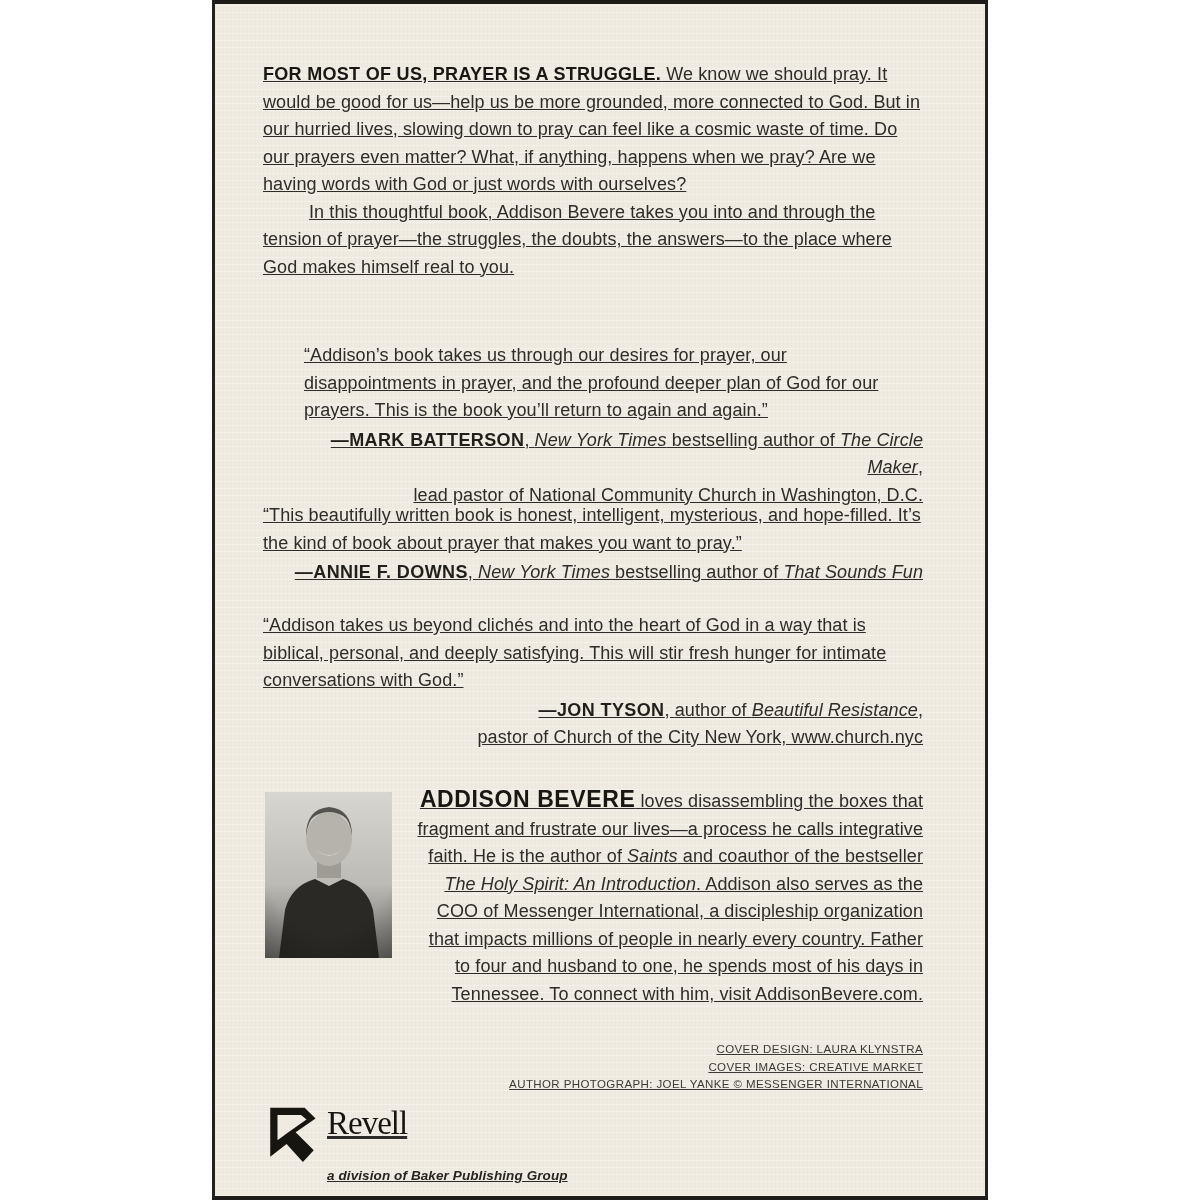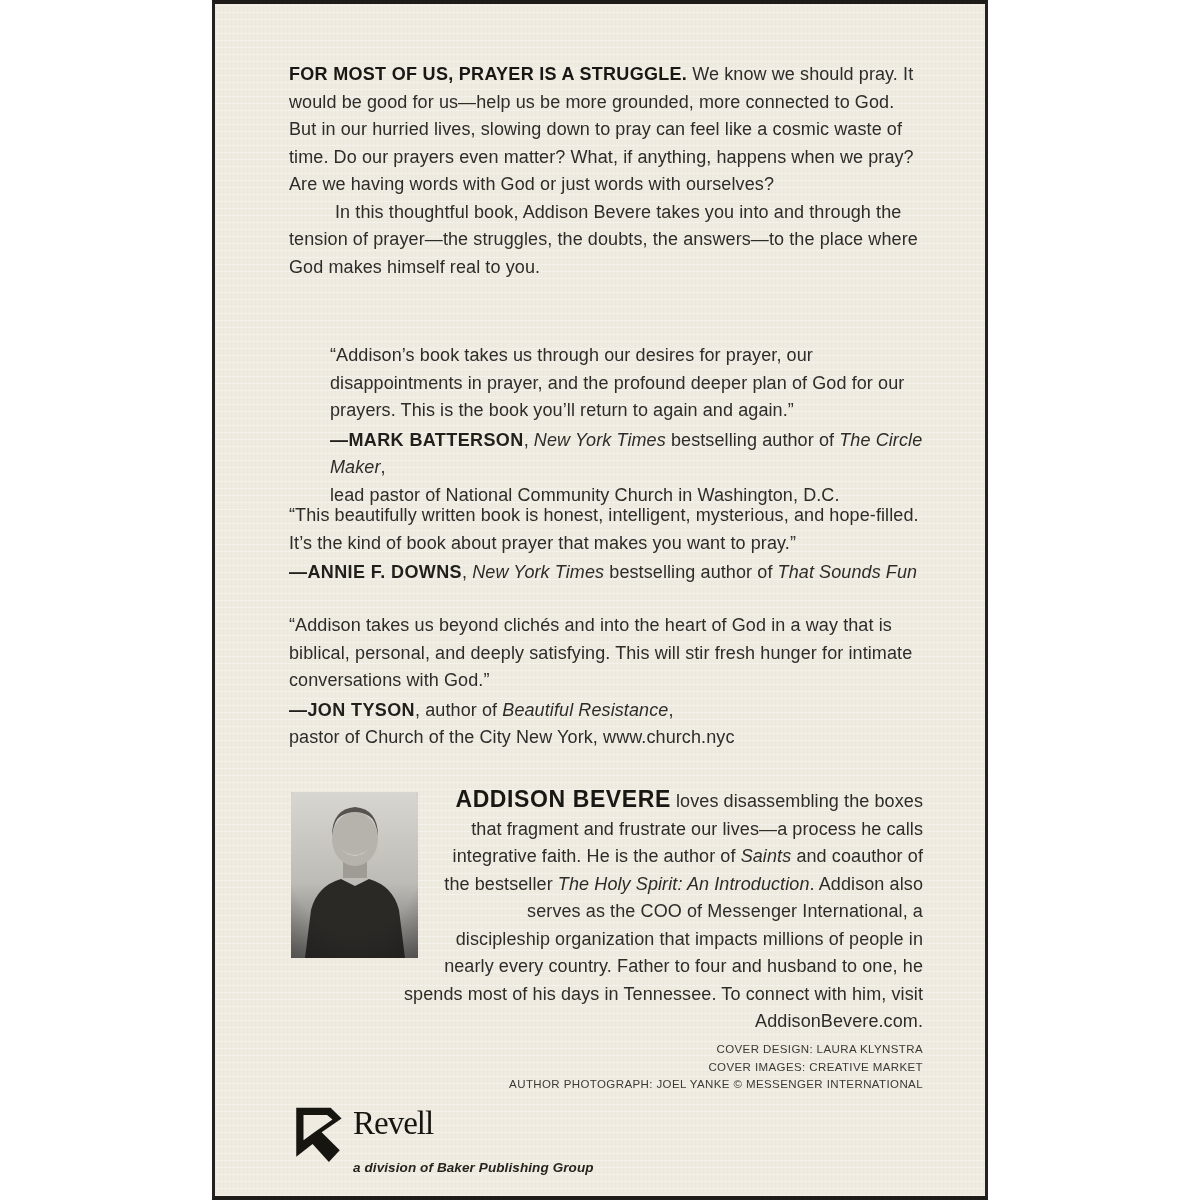--- a/index.html
+++ b/index.html
@@ -20,30 +20,31 @@
       repeating-linear-gradient(90deg, rgba(120,110,90,0.025) 0px, rgba(120,110,90,0.025) 1px, transparent 1px, transparent 4px),
       repeating-linear-gradient(0deg, rgba(255,255,255,0.35) 0px, rgba(255,255,255,0.35) 1px, transparent 1px, transparent 7px);
     border-top: 4px solid #1d1c19;
     border-bottom: 4px solid #1d1c19;
     border-left: 3px solid #23221f;
     border-right: 3px solid #23221f;
     color: #2d2c29;
   }
   .section {
     position: absolute;
-    left: 74px; right: 62px;
+    left: 48px; right: 62px;
     font-size: 18px;
     line-height: 27.5px;
     letter-spacing: 0.1px;
+    text-decoration: underline;
   }
   .lead { font-weight: bold; color: #181714; letter-spacing: 0.3px; }
   p { margin: 0; }
   .indent { text-indent: 46px; }
   .quote-text { margin-bottom: 2px; }
-  .attr { text-align: left; }
+  .attr { text-align: right; }
   .attr-name { font-weight: bold; color: #201f1c; letter-spacing: 0.4px; }
   .it { font-style: italic; }
   .bio-name {
     font-weight: bold; color: #181714;
     font-size: 23px; letter-spacing: 0.6px;
   }
   .photo {
     float: left;
     width: 127px; height: 166px;
     margin: 6px 22px 12px 2px;
@@ -61,21 +62,21 @@
     font-family: "Liberation Serif", serif;
     font-size: 33px; line-height: 50px;
     color: #16150f;
     letter-spacing: -1px;
   }
   .pub-tagline {
     font-size: 13.5px;
     font-style: italic;
     font-weight: bold;
     color: #25241f;
-    margin-top: 6px;
+    margin-top: 14px;
     letter-spacing: 0.1px;
   }
 </style>
 </head>
 <body>
 
 <div class="cover">
 
   <div class="section" style="top: 57px;">
     <p><span class="lead">FOR MOST OF US, PRAYER IS A STRUGGLE.</span><span> We know we should pray. It would be good for us—help us be more grounded, more connected to God. But in our hurried lives, slowing down to pray can feel like a cosmic waste of time. Do our prayers even matter? What, if anything, happens when we pray? Are we having words with God or just words with ourselves?</span></p>

